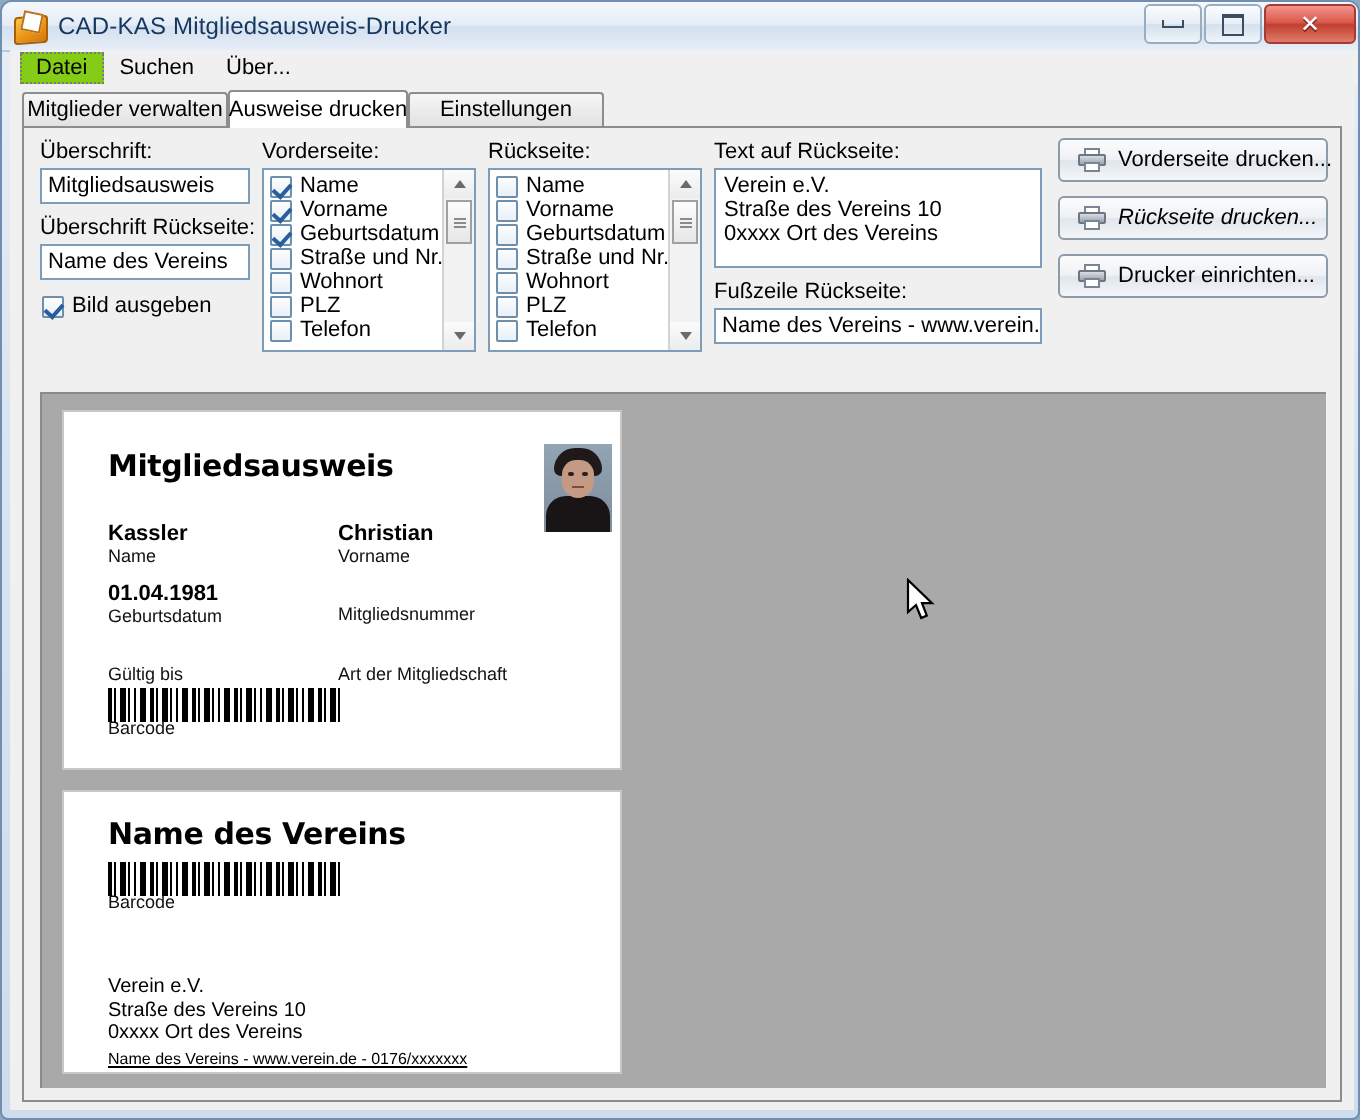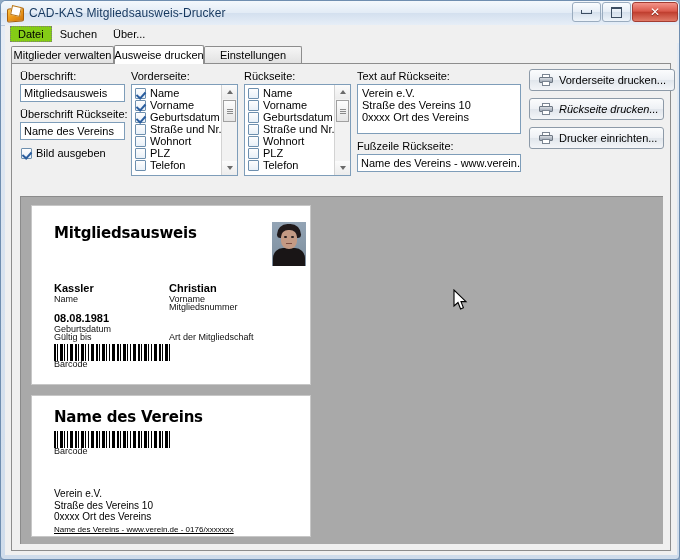--- a/index.html
+++ b/index.html
@@ -156,21 +156,21 @@
     position:absolute;left:8px;top:132px;width:643px;height:348px;
     background:#a9a9a9;box-sizing:border-box;
     border-top:1px solid #8b8b8b;border-left:1px solid #8b8b8b;
     overflow:hidden;
   }
   .card{
     position:absolute;background:#fff;box-sizing:border-box;
     border:1px solid #c7c7c7;
   }
   .card-title{font-family:"DejaVu Sans",sans-serif;font-weight:bold;font-size:15px;letter-spacing:-0.2px;}
-  .fld-val{font-weight:bold;font-size:11px;margin-top:21px;}
+  .fld-val{font-weight:bold;font-size:11px;}
   .fld-cap{font-size:9px;color:#111;}
   .photo{
     position:absolute;width:34px;height:44px;overflow:hidden;background:#6e7d8c;
   }
   .photo .sky{position:absolute;inset:0;background:linear-gradient(180deg,#93a4b5,#7d8d9d);}
   .photo .hair{position:absolute;left:5px;top:2px;width:24px;height:14px;border-radius:12px 12px 4px 4px;background:#20191a;}
   .photo .face{position:absolute;left:9px;top:8px;width:16px;height:19px;border-radius:8px 8px 9px 9px;background:#c49a84;}
   .photo .eyeL{position:absolute;left:12px;top:14px;width:3px;height:2px;background:#2a2020;border-radius:1px;}
   .photo .eyeR{position:absolute;left:19px;top:14px;width:3px;height:2px;background:#2a2020;border-radius:1px;}
   .photo .mouth{position:absolute;left:14px;top:21px;width:6px;height:1px;background:#7d4c40;}
@@ -330,21 +330,21 @@
       </div>
 
       <span class="lbl" style="left:345px;top:6px;">Text auf Rückseite:</span>
       <div class="tarea" style="left:345px;top:20px;width:164px;height:50px;">Verein e.V.
 Straße des Vereins 10
 0xxxx Ort des Vereins</div>
 
       <span class="lbl" style="left:345px;top:76px;">Fußzeile Rückseite:</span>
       <span class="tbox" style="left:345px;top:90px;width:164px;height:18px;">Name des Vereins - www.verein.de - </span>
 
-      <span class="btn" style="left:517px;top:5px;width:146px;">
+      <span class="btn" style="left:517px;top:5px;width:135px;">
         <span class="pricon">
             <i class="paper"></i>
             <i class="body"></i>
             <i class="out"></i>
           </span>
         <span>Vorderseite drucken...</span>
       </span>
       <span class="btn" style="left:517px;top:34px;width:135px;font-style:italic;">
         <span class="pricon">
             <i class="paper"></i>
@@ -380,21 +380,21 @@
           <div style="position:absolute;left:22px;top:55px;">
             <div class="fld-val">Kassler</div>
             <div class="fld-cap">Name</div>
           </div>
           <div style="position:absolute;left:137px;top:55px;">
             <div class="fld-val">Christian</div>
             <div class="fld-cap">Vorname</div>
           </div>
 
           <div style="position:absolute;left:22px;top:85px;">
-            <div class="fld-val">08.08.1981</div>
+            <div class="fld-val">01.04.1981</div>
             <div class="fld-cap">Geburtsdatum</div>
           </div>
           <div style="position:absolute;left:137px;top:96px;">
             <div class="fld-cap">Mitgliedsnummer</div>
           </div>
 
           <div style="position:absolute;left:22px;top:126px;">
             <div class="fld-cap">Gültig bis</div>
           </div>
           <div style="position:absolute;left:137px;top:126px;">

